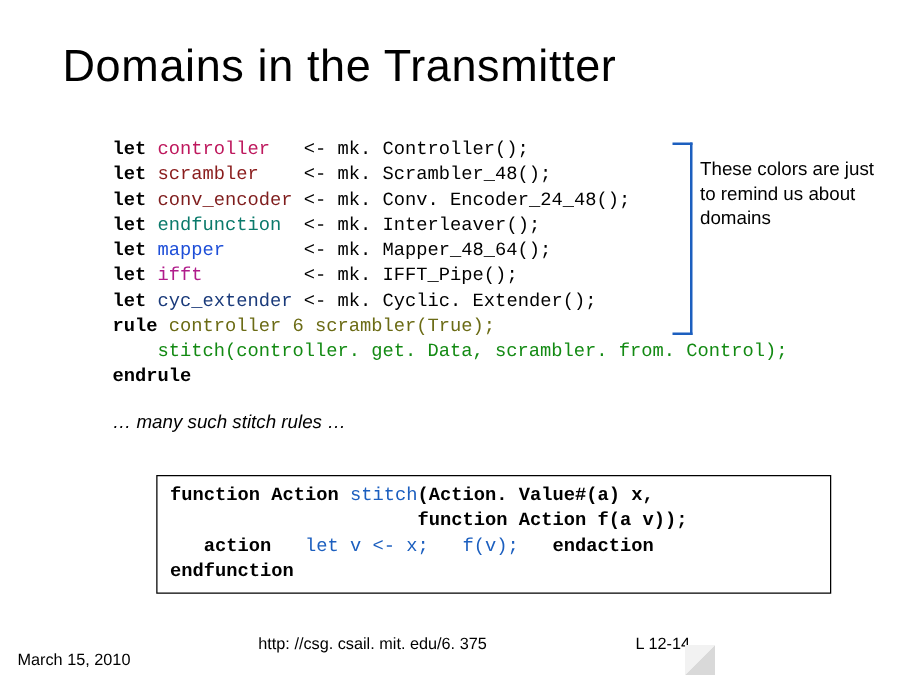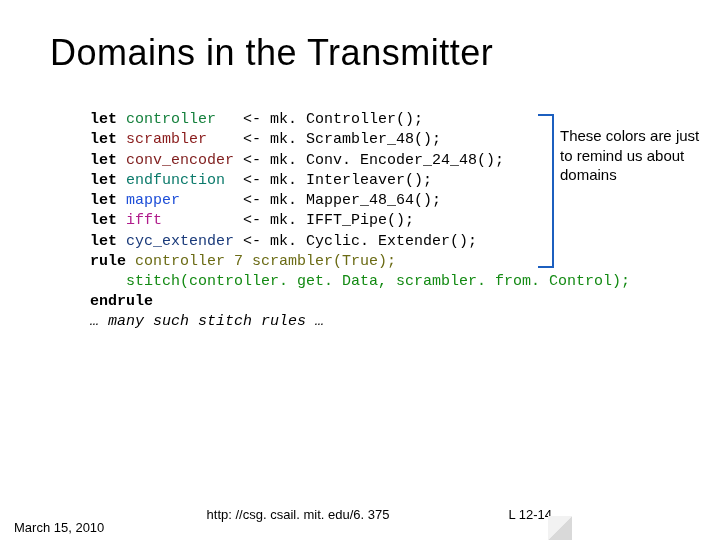--- a/index.html
+++ b/index.html
@@ -34,35 +34,35 @@
     left: 90px;
     width: 560px;
   }
   .code {
     font-family: "Courier New", Courier, monospace;
     font-size: 15px;
     line-height: 1.35;
     white-space: pre;
   }
   .kw { font-weight: bold; }
-  .c-royal { color: #15803d; }   
+  .c-royal { color: #be185d; }   
   .c-dkred { color: #8a1c1c; }   
   .c-red   { color: #7f1d1d; }   
   .c-teal  { color: #0b7a6b; }   
   .c-purple{ color: #1d4ed8; }   
   .c-mag   { color: #b01c8b; }   
   .c-navy  { color: #1a3a7a; }   
   .c-blue2 { color: #1c5fbf; }   
   .c-olive { color: #6b6b15; }   
   .c-green { color: #138a13; }   
   .note-ital {
-    font-family: Liberation Mono, monospace;
+    font-family: Liberation Sans, sans-serif;
     font-style: italic;
     font-size: 15px;
-    margin-top: 0;
+    margin-top: 16px;
   }
   .bracket {
     position: absolute;
     left: 538px;
     top: 114px;
     width: 14px;
     height: 150px;
     border-top: 2px solid #1c5fbf;
     border-right: 2px solid #1c5fbf;
     border-bottom: 2px solid #1c5fbf;
@@ -140,28 +140,32 @@
   <div class="title">Domains in the Transmitter</div>
 
   <div class="content">
     <div class="code"><span class="kw">let</span> <span class="c-royal">controller</span>   &lt;- <span>mk. Controller();</span>
 <span class="kw">let</span> <span class="c-dkred">scrambler</span>    &lt;- <span>mk. Scrambler_48();</span>
 <span class="kw">let</span> <span class="c-red">conv_encoder</span> &lt;- <span>mk. Conv. Encoder_24_48();</span>
 <span class="kw">let</span> <span class="c-teal">endfunction</span>  &lt;- <span>mk. Interleaver();</span>
 <span class="kw">let</span> <span class="c-purple">mapper</span>       &lt;- <span>mk. Mapper_48_64();</span>
 <span class="kw">let</span> <span class="c-mag">ifft</span>         &lt;- <span>mk. IFFT_Pipe();</span>
 <span class="kw">let</span> <span class="c-navy">cyc_extender</span> &lt;- <span>mk. Cyclic. Extender();</span>
-<span class="kw">rule</span> <span class="c-olive">controller 7 scrambler(True);</span>
+<span class="kw">rule</span> <span class="c-olive">controller 6 scrambler(True);</span>
 <span class="c-green">    stitch(controller. get. Data, scrambler. from. Control);</span>
 <span class="kw">endrule</span></div>
     <div class="note-ital">… many such stitch rules …</div>
   </div>
 
   <div class="bracket"></div>
   <div class="annotation">These colors are just to remind us about domains</div>
 
+  <div class="func-box"><span class="kw">function Action </span><span class="c-blue2">stitch</span><span class="kw">(Action. Value#(a) x,</span>
+<span class="kw">                      function Action f(a v));</span>
+<span class="kw">   action   </span><span class="c-blue2">let v &lt;- x;   f(v);</span><span class="kw">   endaction</span>
+<span class="kw">endfunction</span></div>
 
   <div class="footer-left">March 15, 2010</div>
   <div class="footer-center">http: //csg. csail. mit. edu/6. 375</div>
   <div class="footer-right">L 12-14</div>
 
   <div class="corner-fold"></div>
 </div>
 
 </body></html>

